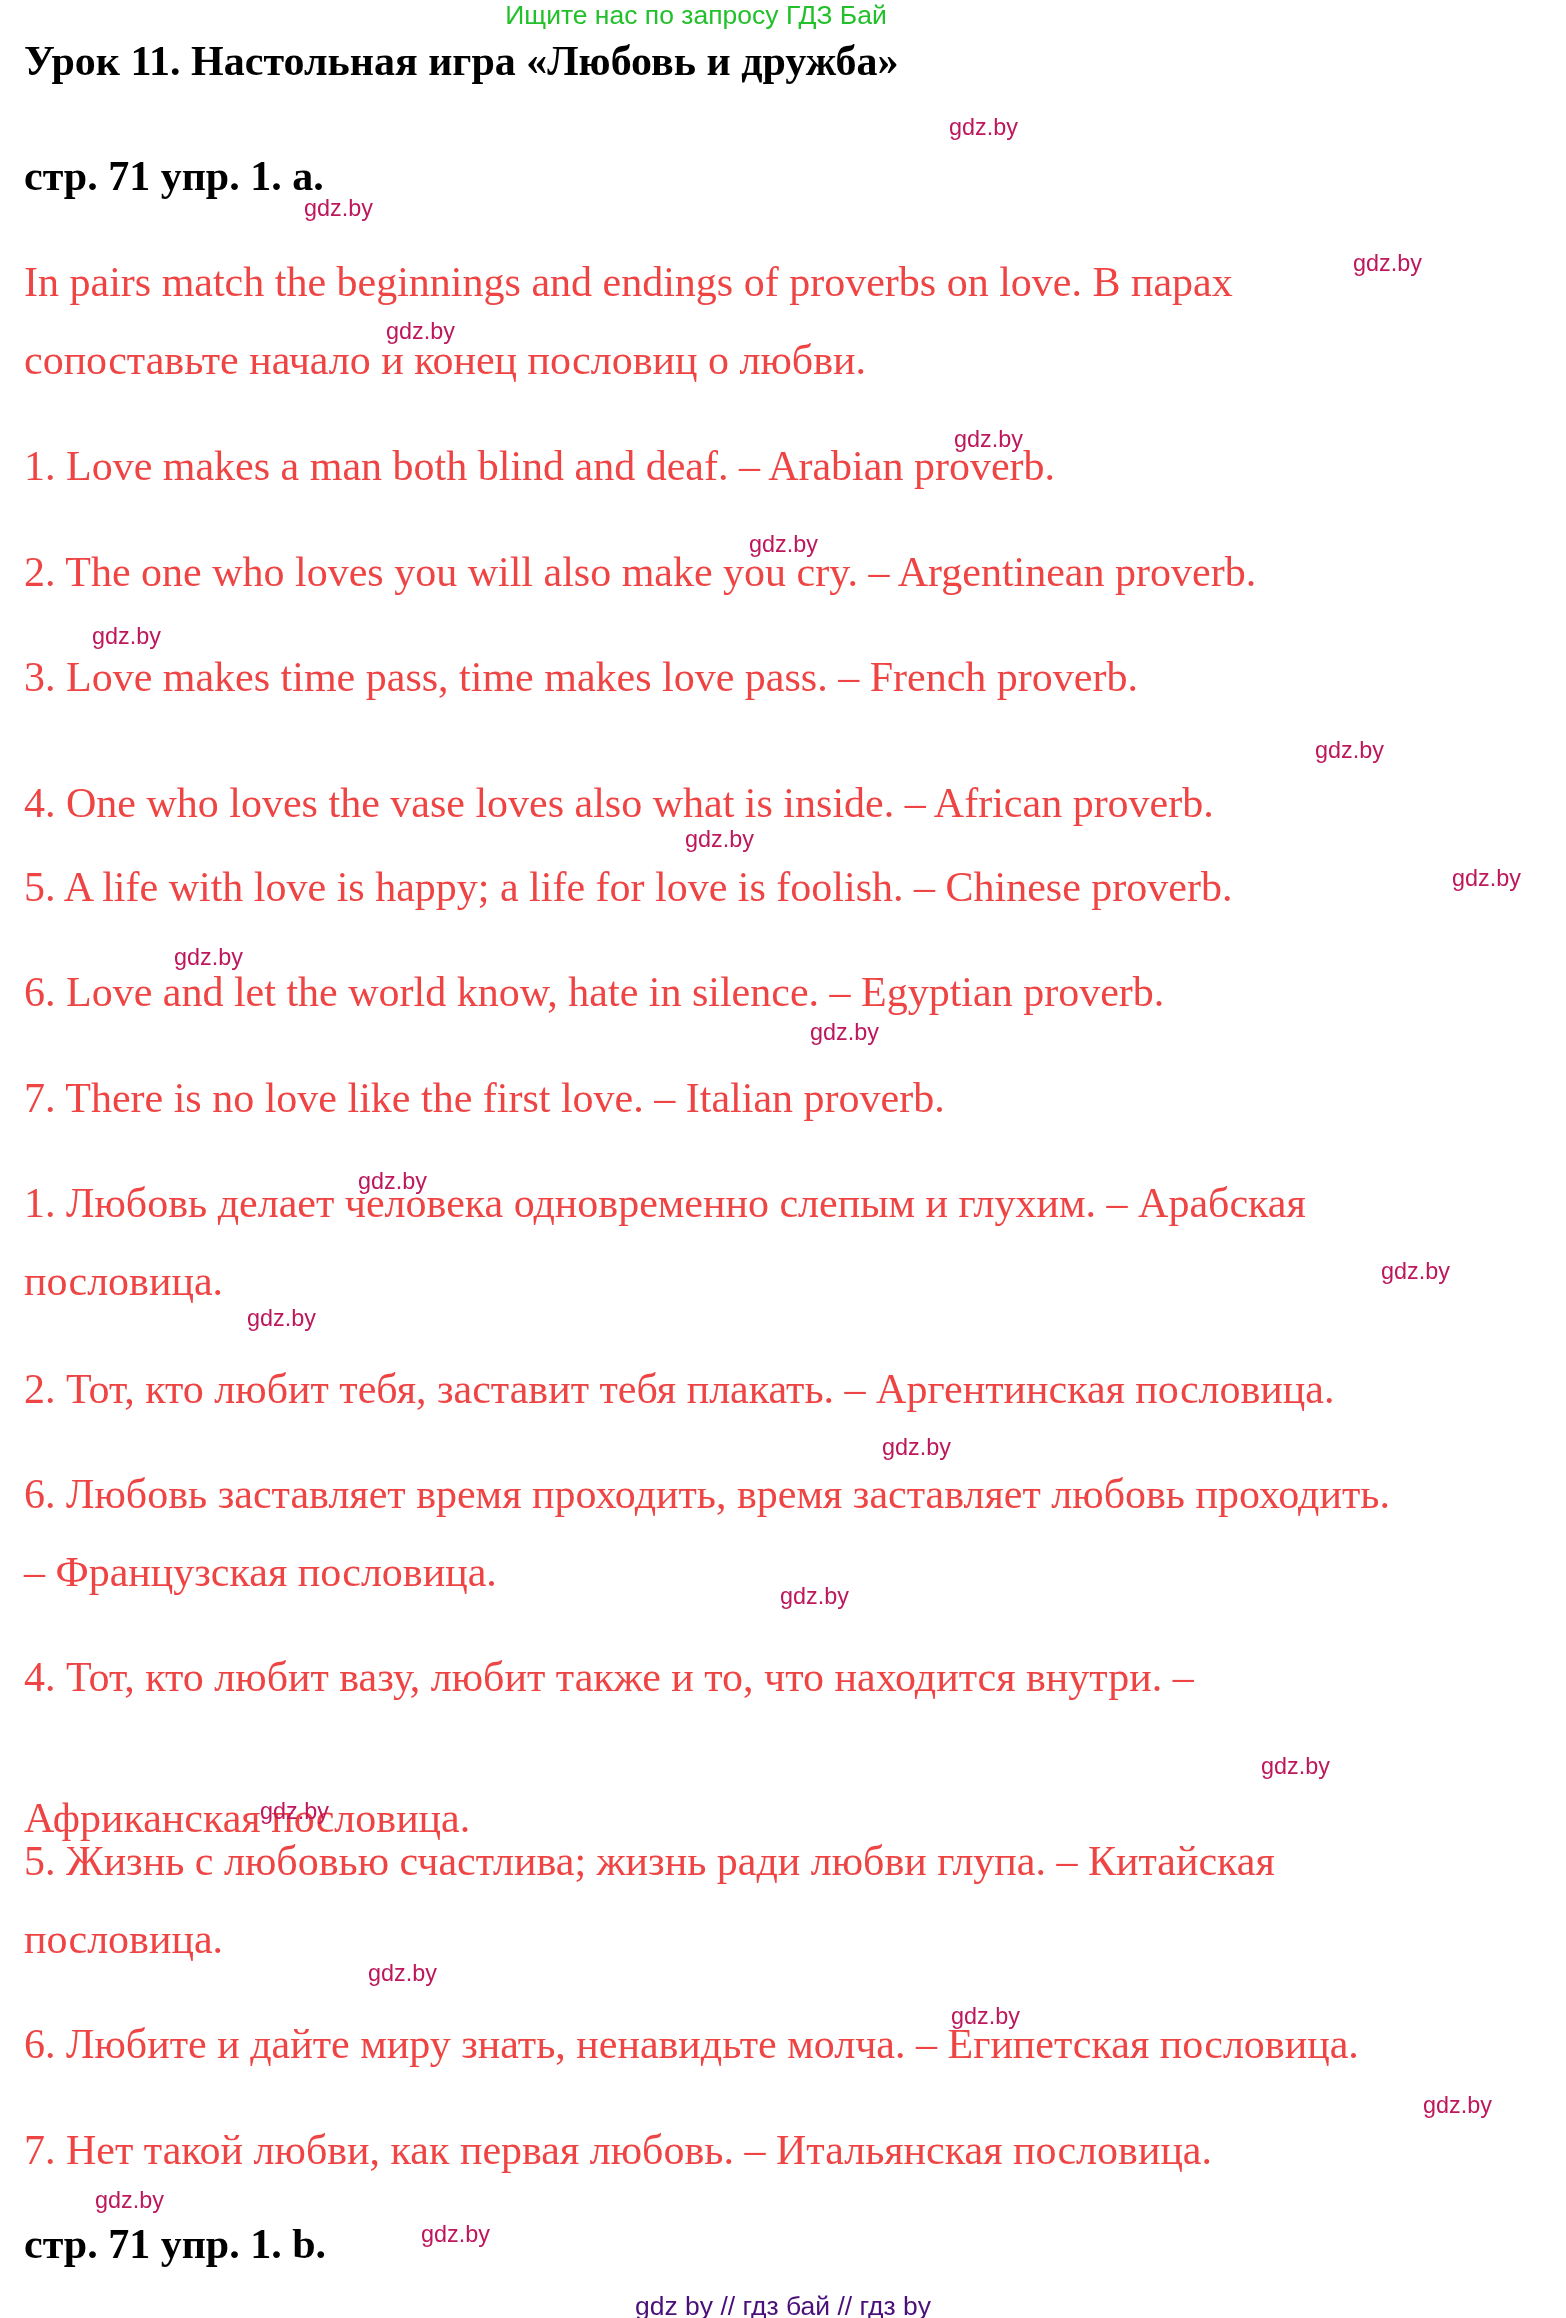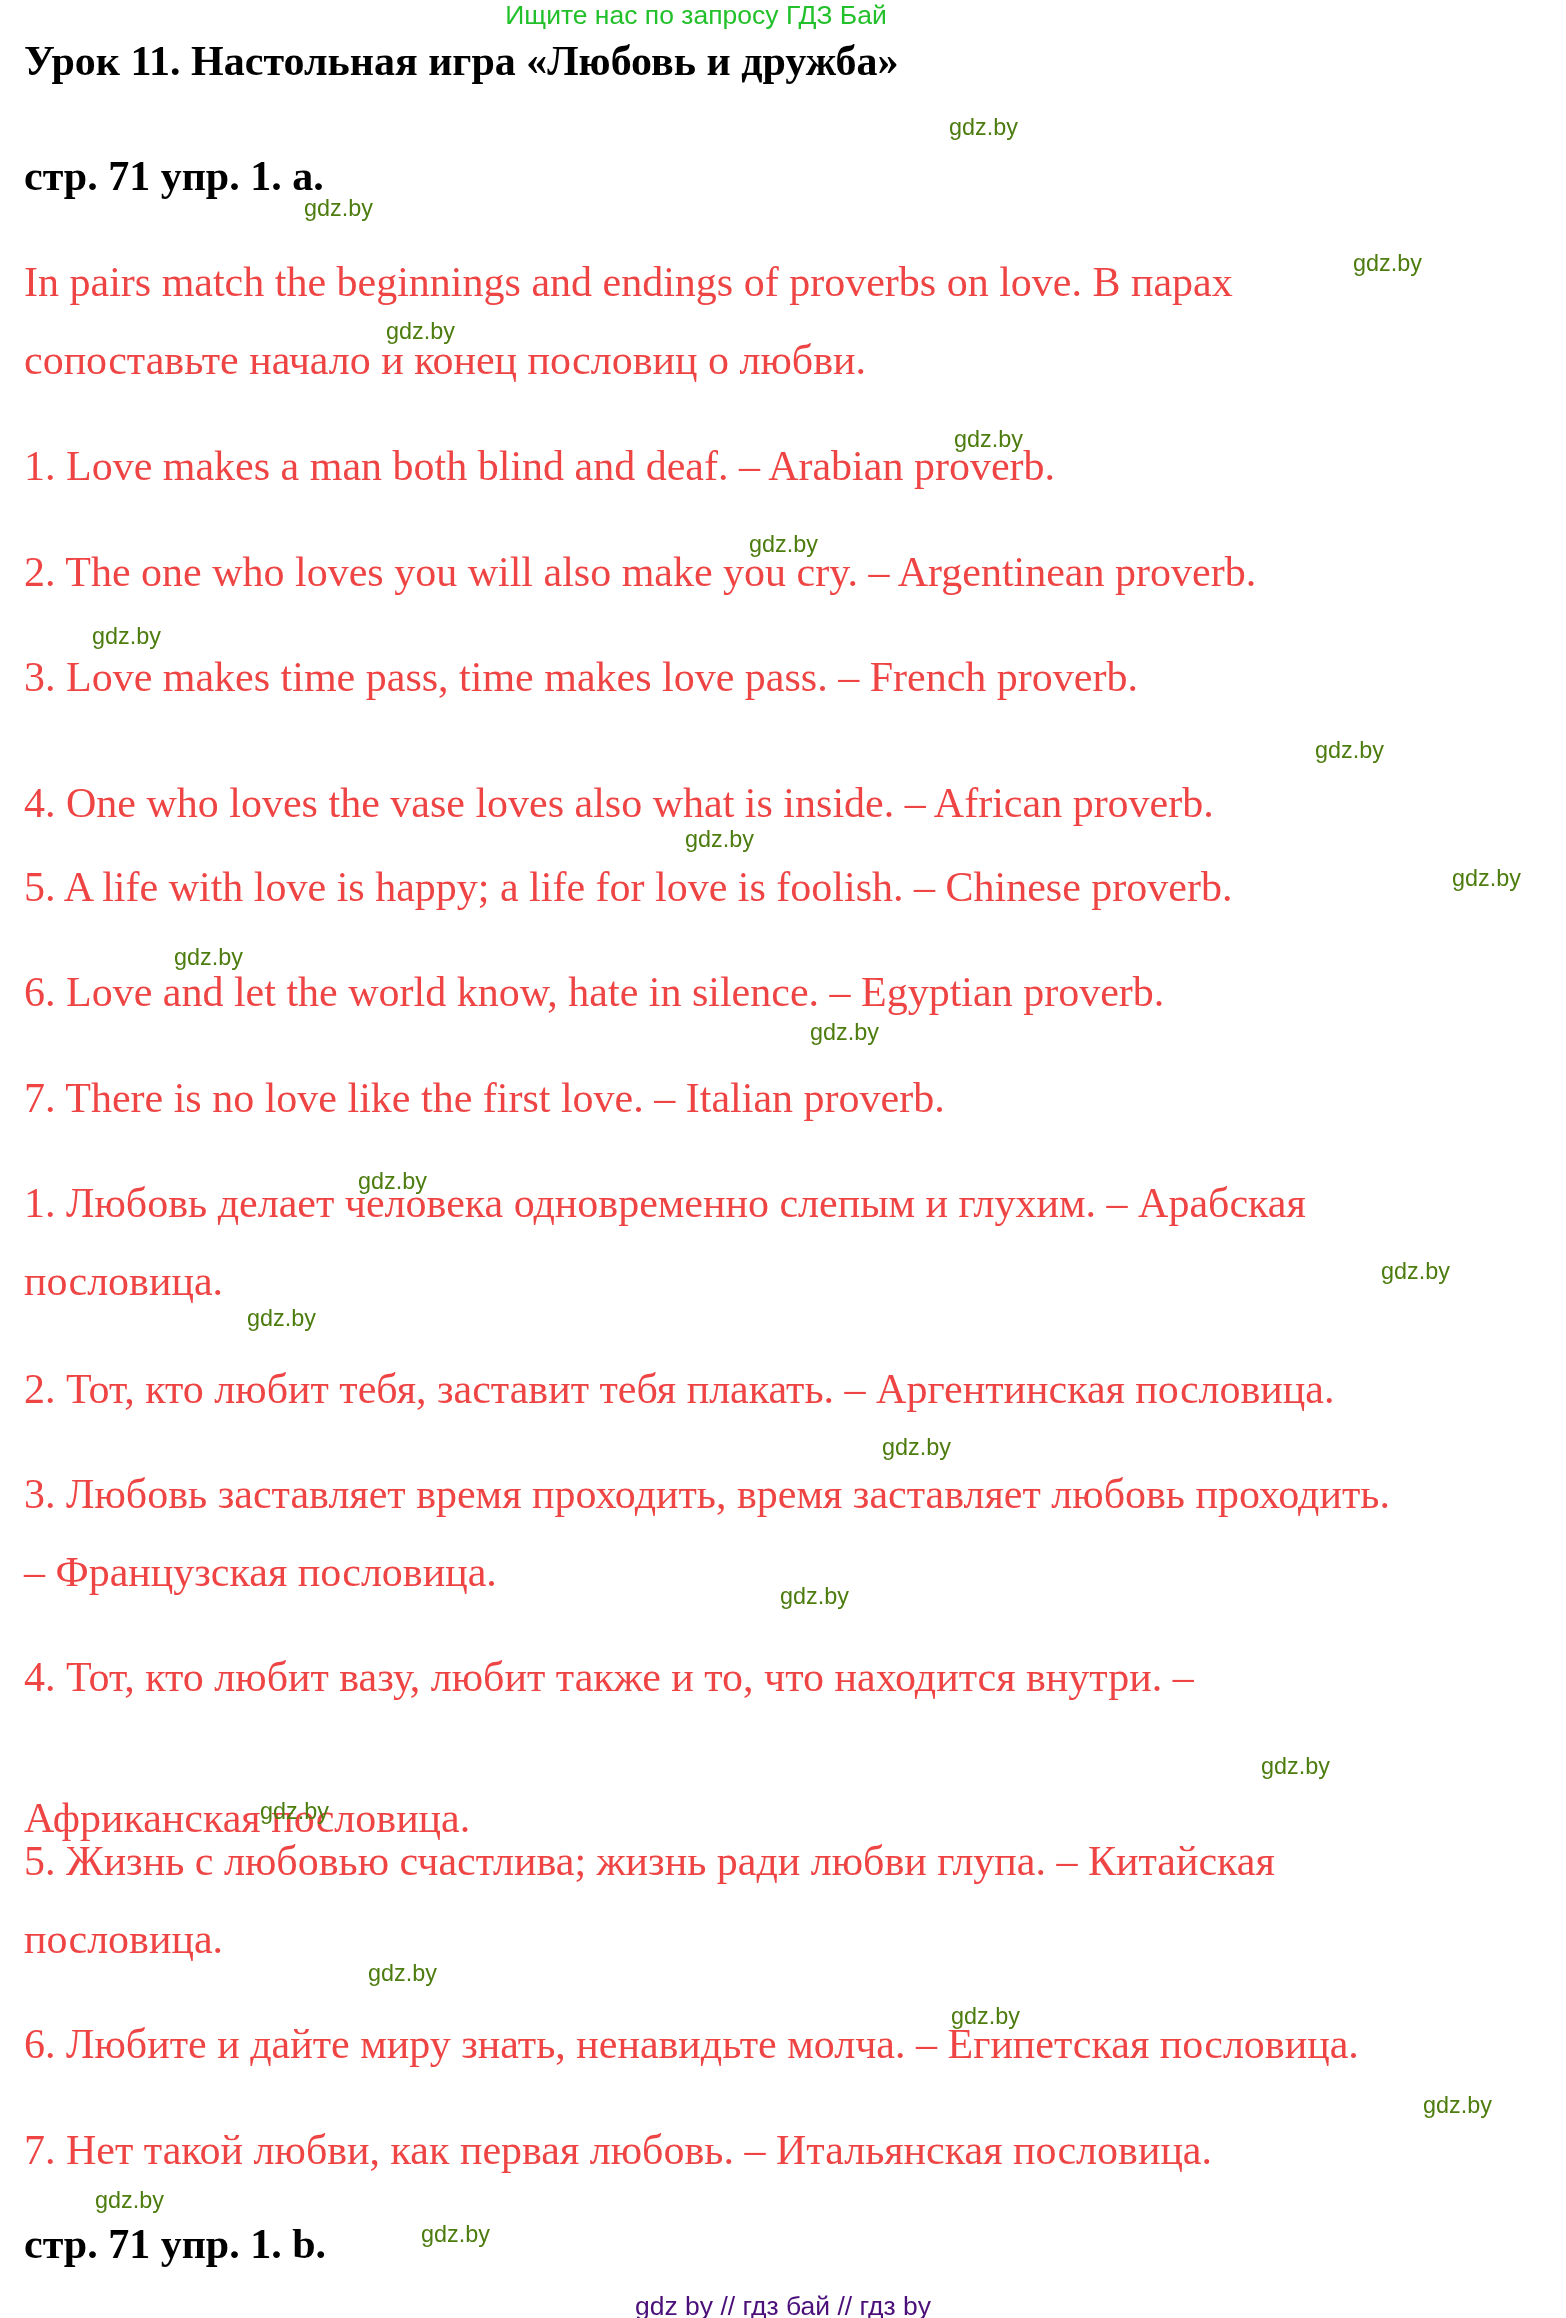--- a/index.html
+++ b/index.html
@@ -6,21 +6,21 @@
   body { width: 1566px; height: 2319px; position: relative; overflow: hidden; }
   .banner { position: absolute; top: 0; left: 0; width: 1392px; text-align: center;
     font-family: "Liberation Sans", sans-serif; font-size: 26.5px; line-height: 31px; color: #22c02a; }
   .footer { position: absolute; top: 2291px; left: 0; width: 1566px; text-align: center;
     font-family: "Liberation Sans", sans-serif; font-size: 26.5px; line-height: 31px; color: #4b0f7a; }
   .h { position: absolute; left: 24px; font-family: "Liberation Serif", serif; font-weight: bold;
     font-size: 42px; line-height: 47px; color: #000; white-space: nowrap; }
   .t { position: absolute; left: 24px; font-family: "Liberation Serif", serif;
     font-size: 42px; line-height: 47px; color: #ef4444; white-space: nowrap; }
   .wm { position: absolute; font-family: "Liberation Sans", sans-serif; font-size: 23.4px;
-    line-height: 26.5px; color: #4d7c0f; white-space: nowrap; }
+    line-height: 26.5px; color: #be185d; white-space: nowrap; }
 </style>
 </head>
 <body>
 
 <div class="banner">Ищите нас по запросу ГДЗ Бай</div>
 
 <div class="h" style="top:38px;">Урок 11. Настольная игра «Любовь и дружба»</div>
 <div class="wm" style="top:114px;left:949px;">gdz.by</div>
 
 <div class="h" style="top:153px;">стр. 71 упр. 1. a.</div>
@@ -55,21 +55,21 @@
 
 <div class="wm" style="top:1168px;left:358px;">gdz.by</div>
 <div class="t" style="top:1180px;">1. Любовь делает человека одновременно слепым и глухим. – Арабская</div>
 <div class="wm" style="top:1258px;left:1381px;">gdz.by</div>
 <div class="t" style="top:1258px;">пословица.</div>
 <div class="wm" style="top:1305px;left:247px;">gdz.by</div>
 
 <div class="t" style="top:1366px;">2. Тот, кто любит тебя, заставит тебя плакать. – Аргентинская пословица.</div>
 <div class="wm" style="top:1434px;left:882px;">gdz.by</div>
 
-<div class="t" style="top:1471px;">3. Любовь заставляет время проходить, время заставляет любовь проходить.</div>
+<div class="t" style="top:1471px;">6. Любовь заставляет время проходить, время заставляет любовь проходить.</div>
 <div class="t" style="top:1549px;">– Французская пословица.</div>
 <div class="wm" style="top:1583px;left:780px;">gdz.by</div>
 
 <div class="t" style="top:1654px;">4. Тот, кто любит вазу, любит также и то, что находится внутри. –</div>
 <div class="t" style="top:1795px;">Африканская пословица.</div>
 <div class="wm" style="top:1753px;left:1261px;">gdz.by</div>
 <div class="wm" style="top:1798px;left:260px;">gdz.by</div>
 
 <div class="t" style="top:1838px;text-align:right;">5. Жизнь с любовью счастлива; жизнь ради любви глупа. – Китайская</div>
 <div class="t" style="top:1916px;">пословица.</div>

